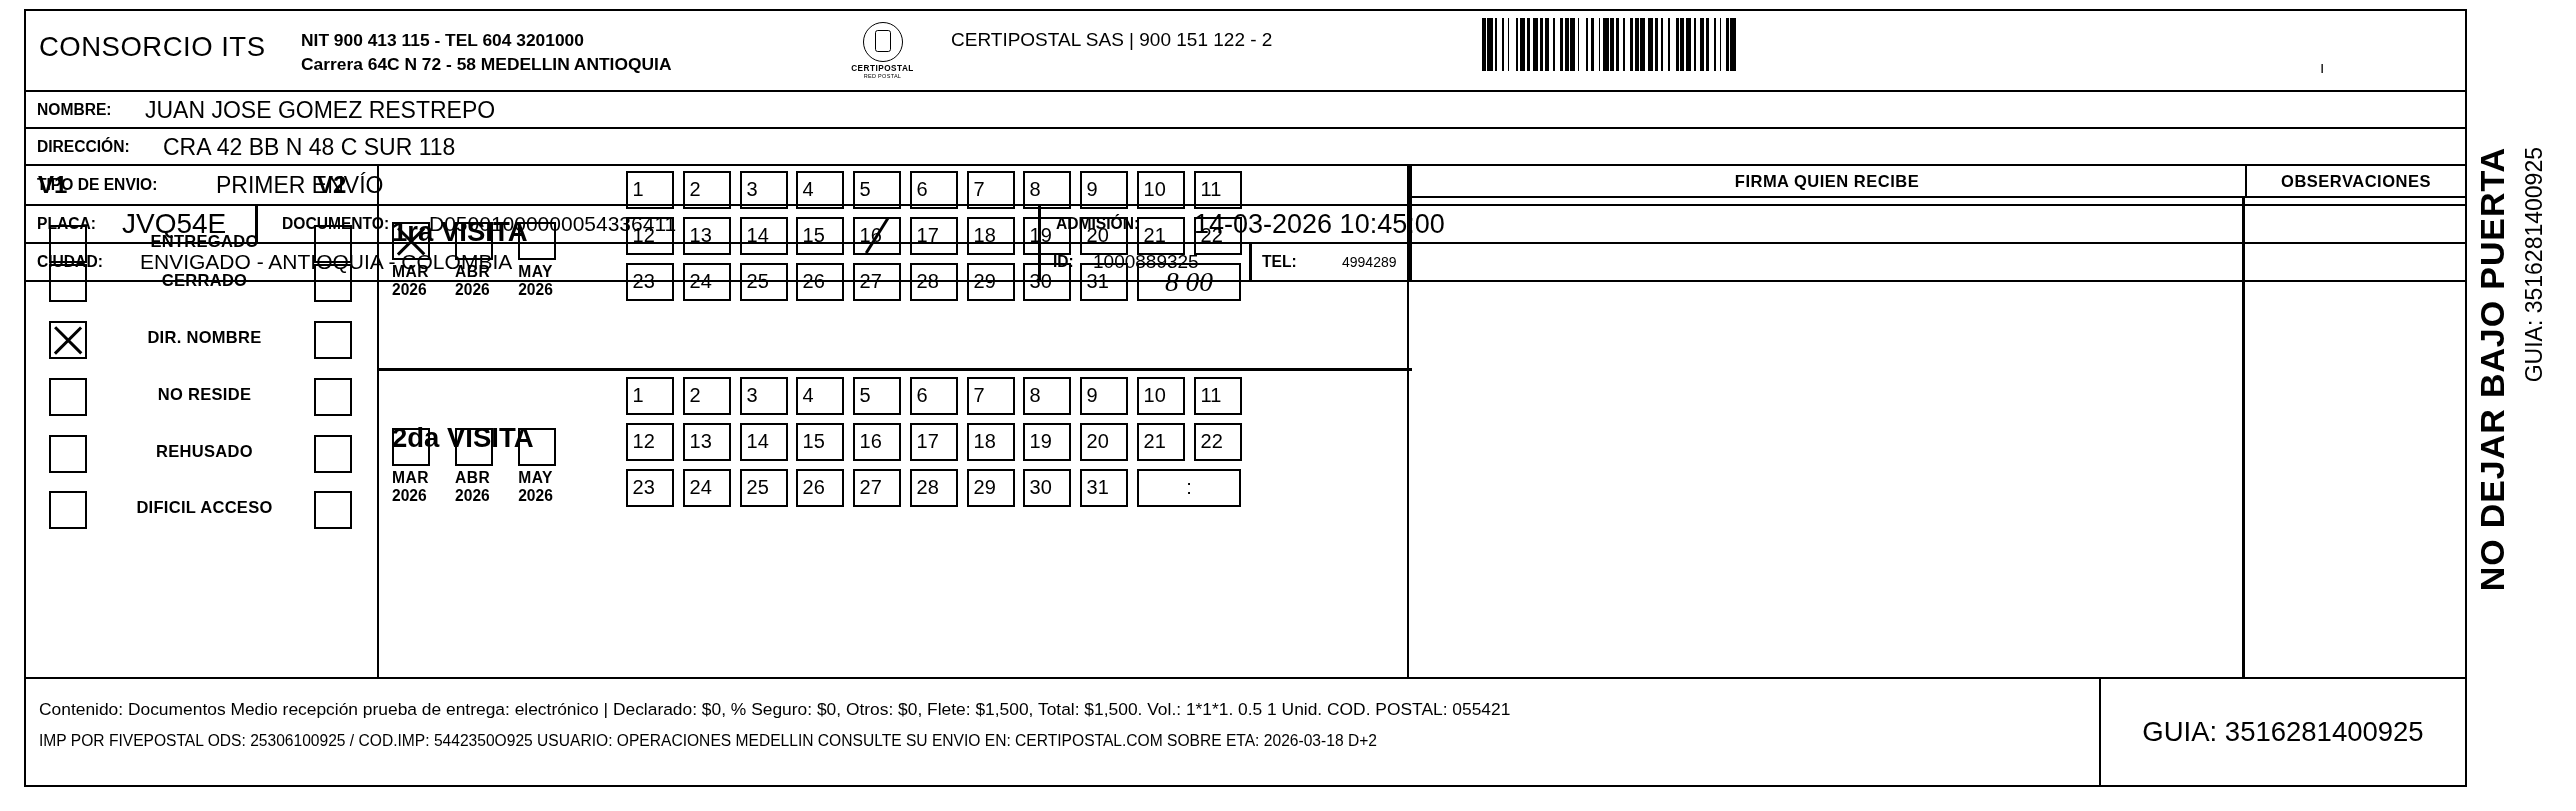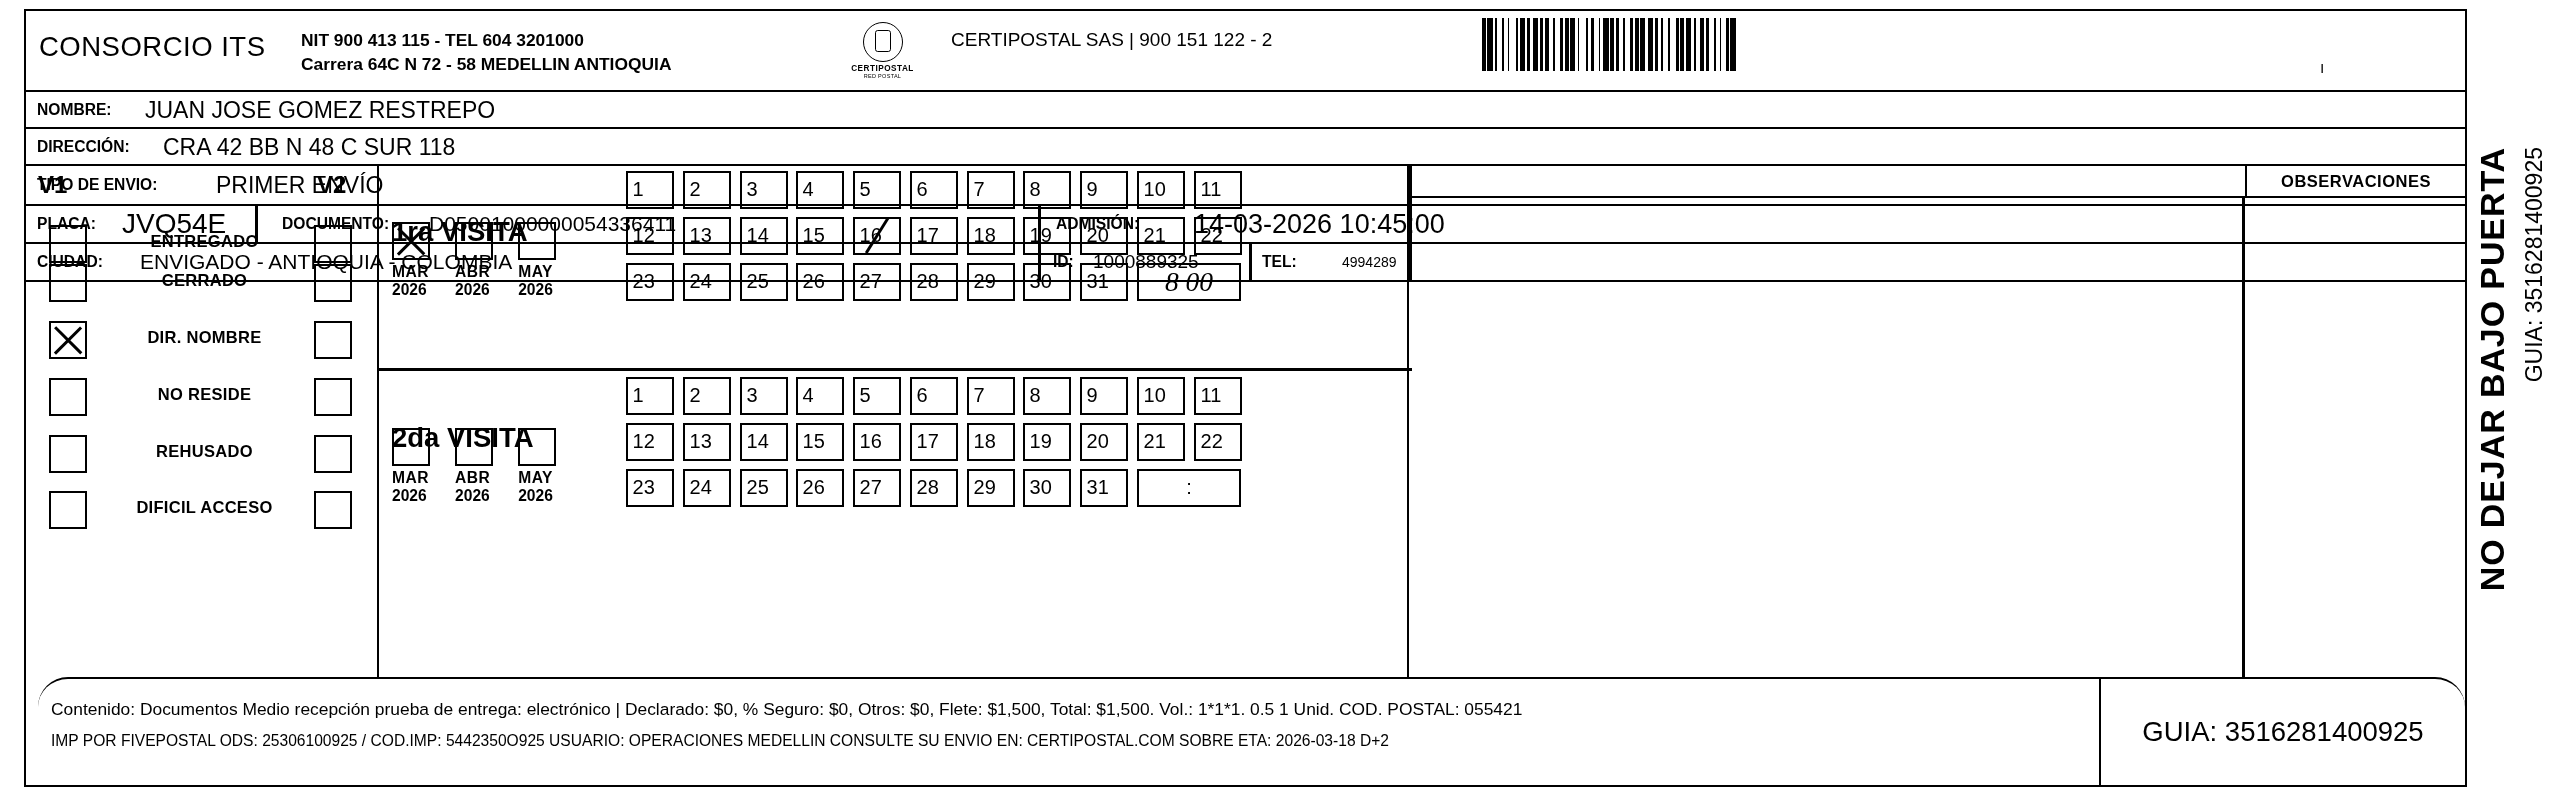--- a/index.html
+++ b/index.html
@@ -148,23 +148,22 @@
   .daywide {
     position:absolute; height: 38px; border: 2.7px solid #000;
     font-size: 20px; line-height: 33px; text-align:center;
   }
   .handw { font-family: "Liberation Serif", serif; font-size: 27.5px; font-style: italic; }
 
   .divmid { position:absolute; left: 353px; right: 0; height: 2.7px; background:#000; }
 
   
   .footer {
-    position:absolute; left:12px; right:0; bottom:0; height: 108px;
+    position:absolute; left:0; right:0; bottom:0; height: 108px;
     border-top: 2.7px solid #000;
-    border-radius: 30px;
   }
   .foot-txt { position:absolute; left: 13px; top: 14.7px; font-size: 17.4px; line-height: 31px; }
   .foot-txt .l2 { font-size: 15.6px; }
   .foot-guia {
     position:absolute; right: 0; top: 0; bottom: 0; width: 366px;
     border-left: 2.7px solid #000; font-size: 27.5px;
     display:flex; align-items:center; justify-content:center;
   }
   
   .side {
@@ -502,20 +501,21 @@
               <div class="day" style="left:397px;">30</div>
               <div class="day" style="left:454px;">31</div>
               <div class="daywide " style="left:511px;width:104px;">:</div>
             </div>
           </div>
       </div>
     </div>
 
     <div class="rightpanel">
       <div class="firma-hdr">
+        <div class="t">FIRMA QUIEN RECIBE</div>
         <div class="o">OBSERVACIONES</div>
       </div>
       <div class="firma-body">
         <div class="obsdiv"></div>
       </div>
     </div>
 
     <div class="footer">
       <div class="foot-txt">
         <div>Contenido: Documentos Medio recepción prueba de entrega: electrónico | Declarado: $0, % Seguro: $0, Otros: $0, Flete: $1,500, Total: $1,500. Vol.: 1*1*1. 0.5  1 Unid. COD. POSTAL: 055421</div>

